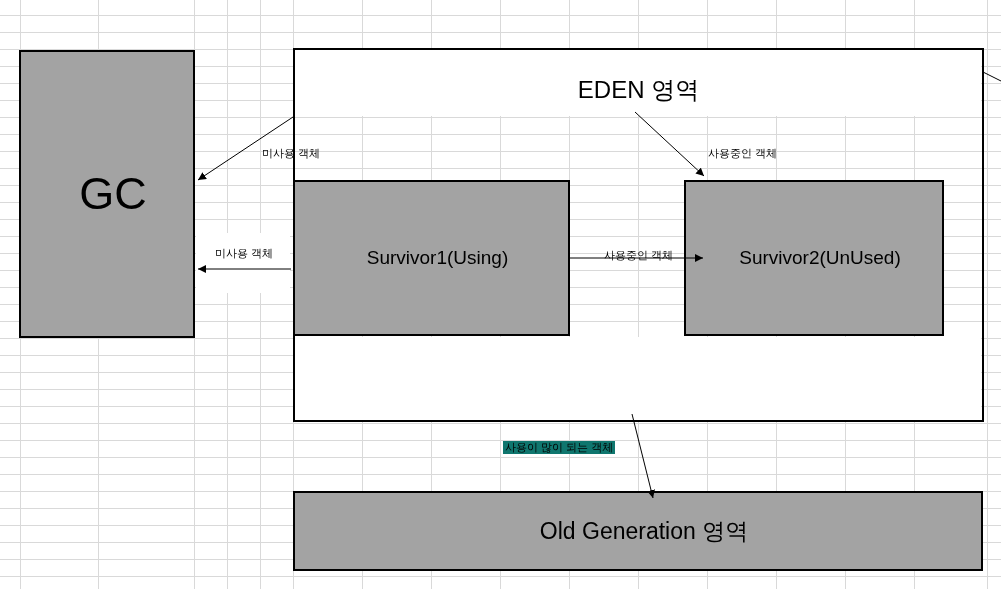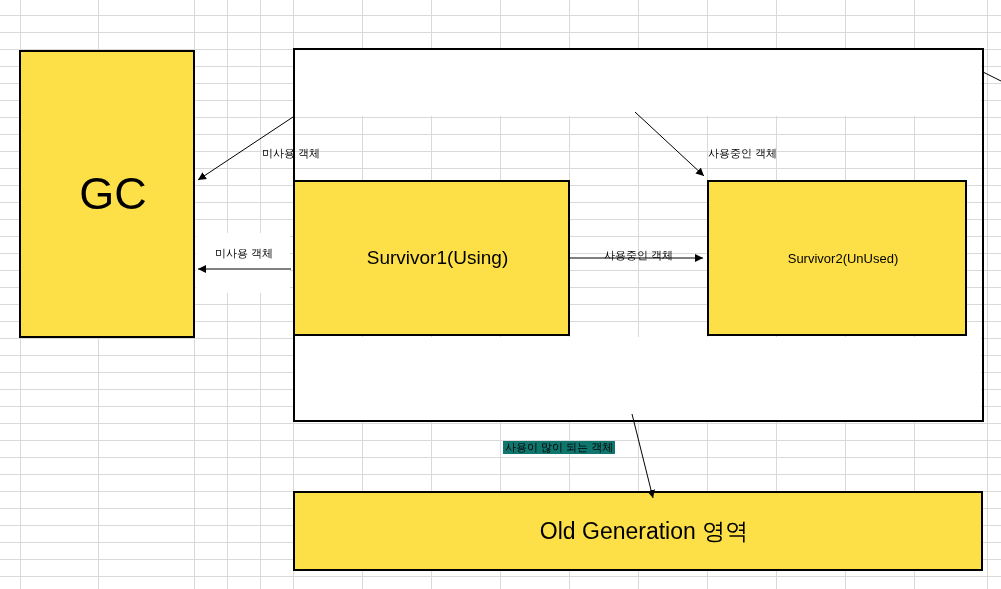--- a/index.html
+++ b/index.html
@@ -4,27 +4,27 @@
 <style>
   html,body{margin:0;padding:0;background:#fff;}
   #canvas{
     position:relative;width:1001px;height:589px;overflow:hidden;background:#ffffff;
     font-family:"Liberation Sans", sans-serif;color:#000;
   }
   .gridline-v{position:absolute;top:0;bottom:0;width:1px;background:#d9d9d9;}
   .gridline-h{position:absolute;left:0;right:0;height:1px;background:#d9d9d9;}
   .patch{position:absolute;background:#ffffff;}
   .shape{position:absolute;box-sizing:border-box;border:2.5px solid #000;display:flex;align-items:center;justify-content:center;text-align:center;}
-  .shape.filled{background:#fde047;padding-left:12px;}
+  .shape.filled{background:#a3a3a3;padding-left:12px;}
   .shape.hollow{background:transparent;}
   #yellow-box{left:293px;top:18px;width:345px;height:31px;background:#ffff00;border-width:2px;font-size:15px;}
   #big-box{left:293px;top:48px;width:691px;height:374px;}
   #gc-box{left:19px;top:50px;width:176px;height:288px;font-size:45px;}
   #survivor1-box{left:293px;top:180px;width:277px;height:156px;font-size:19px;}
-  #survivor2-box{left:707px;top:180px;width:260px;height:156px;font-size:13px;}
+  #survivor2-box{left:684px;top:180px;width:260px;height:156px;font-size:19px;}
   #oldgen-box{left:293px;top:491px;width:690px;height:80px;font-size:23px;}
   #eden-label{position:absolute;left:293px;top:74px;width:691px;text-align:center;font-size:24px;}
   .arrow-label{position:absolute;font-size:11px;white-space:nowrap;line-height:13px;}
   #label-eden-to-gc{left:262px;top:147px;}
   #label-survivor1-to-gc{left:215px;top:247px;}
   #label-survivor1-to-survivor2{left:604px;top:249px;}
   #label-eden-to-survivor2{left:708px;top:147px;}
   #label-to-oldgen{left:503px;top:441px;background:#0f766e;padding:0 2px;}
   #arrow-layer{position:absolute;left:0;top:0;pointer-events:none;}
 </style>
@@ -86,20 +86,21 @@
       <div class="gridline-h" style="top: 576px;"></div>
     </div>
 
   <div class="patch" style="left:295px;top:50px;width:686px;height:66px;"></div>
   <div class="patch" style="left:295px;top:337px;width:686px;height:83px;"></div>
   <div class="patch" style="left:196px;top:233px;width:94px;height:60px;"></div>
 
   <div class="shape hollow" id="big-box"></div>
 
 
+  <div id="eden-label">EDEN 영역</div>
 
   <div class="shape filled" id="gc-box">
     <span>GC</span>
   </div>
 
   <div class="shape filled" id="survivor1-box">
     <span>Survivor1(Using)</span>
   </div>
 
   <div class="shape filled" id="survivor2-box">

